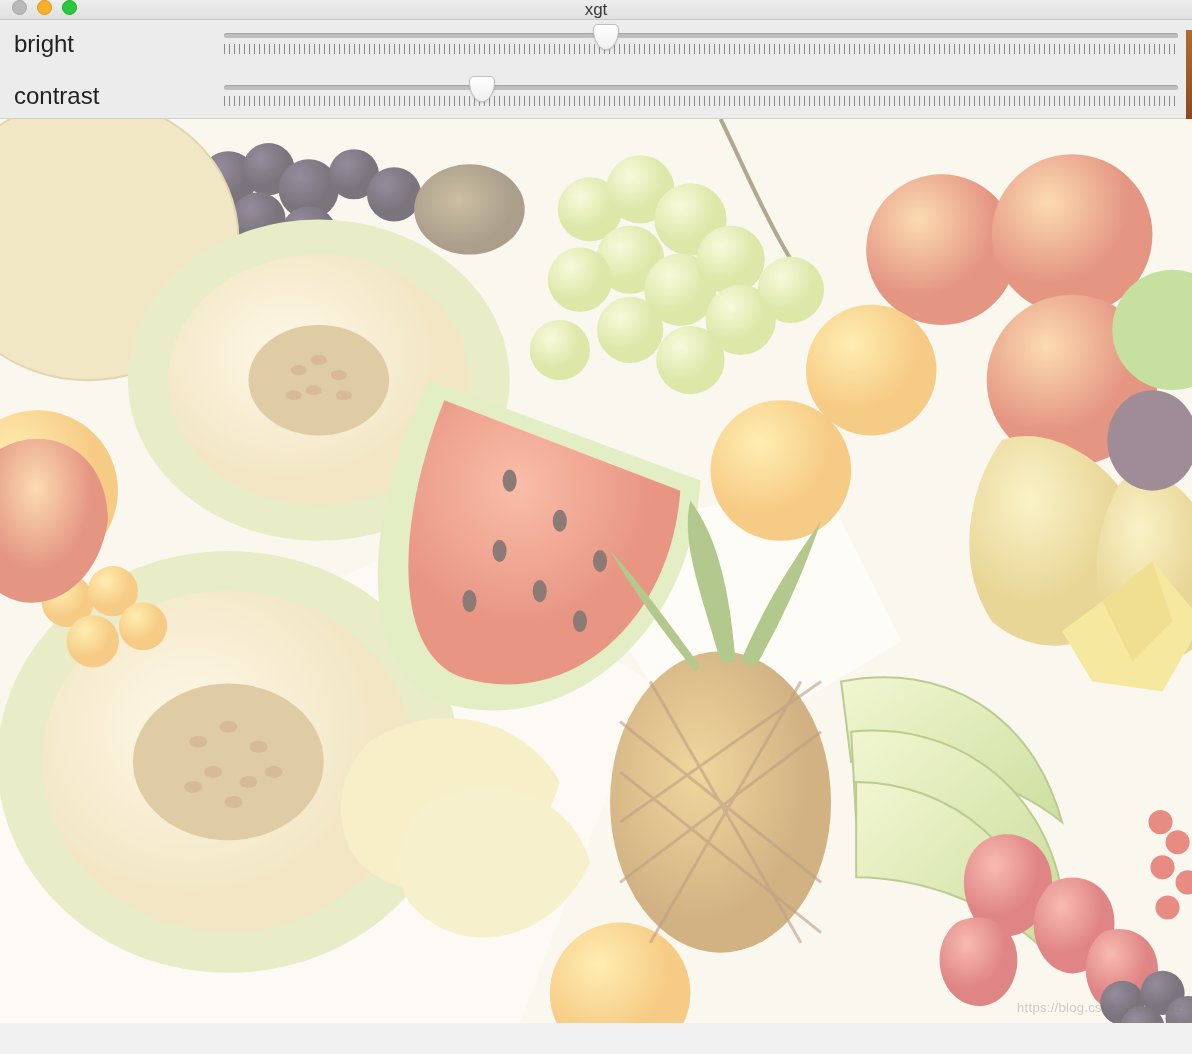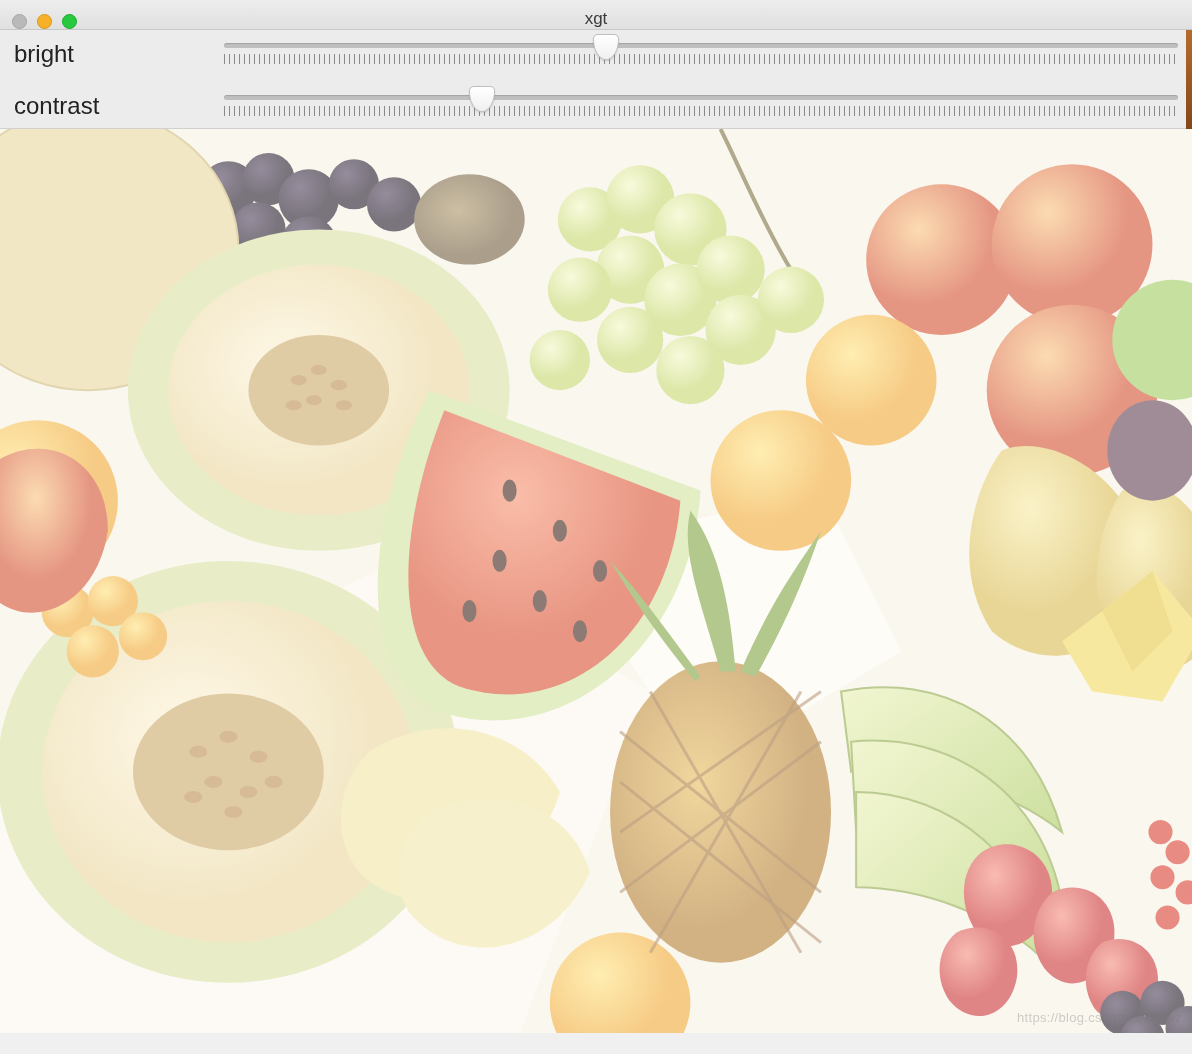--- a/index.html
+++ b/index.html
@@ -8,25 +8,25 @@
       box-sizing: border-box;
     }
     body {
       width: 1192px;
       height: 1054px;
       font-family: -apple-system, "Helvetica Neue", Arial, sans-serif;
       background: #f0f0f0;
       overflow: hidden;
     }
     .titlebar {
-      height: 30px;
+      height: 20px;
       background: linear-gradient(to bottom, #ededed 0%, #e0e0e0 100%);
       border-bottom: 1px solid #c8c8c8;
       display: flex;
-      align-items: flex-end;
+      align-items: flex-start;
       position: relative;
     }
     .traffic-lights {
       display: flex;
       gap: 10px;
       padding-left: 12px;
       align-items: center;
     }
     .traffic-light {
       width: 15px;

